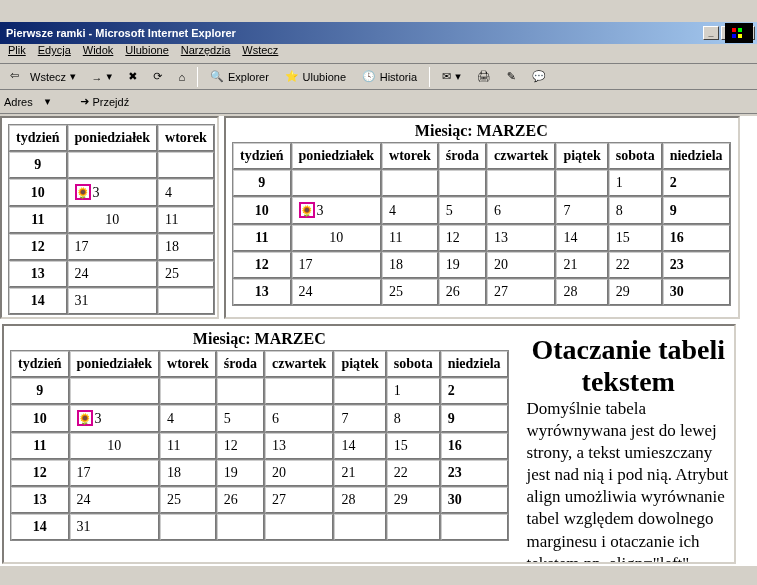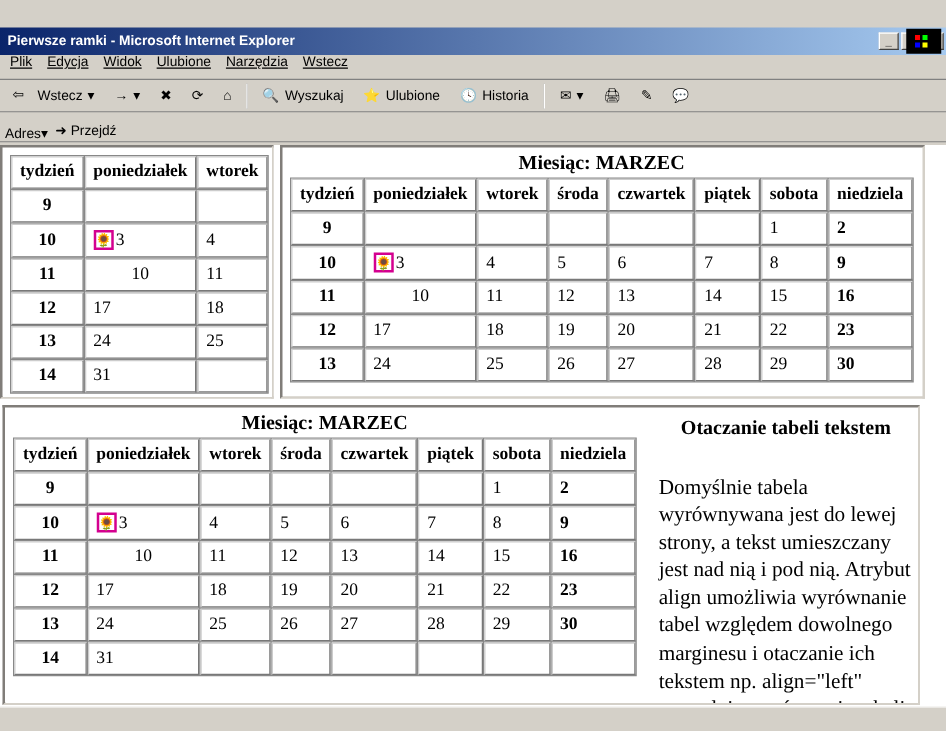--- a/index.html
+++ b/index.html
@@ -7,41 +7,41 @@
 .titlebar { background: linear-gradient(to right, #0a246a, #a6caf0); color: white; height: 22px; display: flex; align-items: center; padding: 0 2px; font-weight: bold; font-size: 11px; margin-top: 22px; }
 .titlebar .title { flex: 1; padding-left: 4px; }
 .titlebar .btns { display: flex; gap: 2px; }
 .titlebar .btn { width: 16px; height: 14px; background: #d4d0c8; border: 1px solid #fff; border-right-color: #404040; border-bottom-color: #404040; display: flex; align-items: center; justify-content: center; font-size: 9px; cursor: pointer; color: black; }
 .menubar { background: #d4d0c8; height: 20px; display: flex; padding: 0 8px; gap: 12px; border-bottom: 1px solid #808080; }
 .menubar span { cursor: pointer; text-decoration: underline; }
 .toolbar { background: #d4d0c8; height: 26px; display: flex; align-items: center; padding: 0 4px; gap: 4px; border-bottom: 1px solid #808080; }
 .toolbar .sep { width: 1px; height: 20px; background: #808080; margin: 0 2px; border-right: 1px solid #fff; }
 .toolbar .tbtn { padding: 2px 6px; display: flex; align-items: center; gap: 4px; cursor: pointer; }
 .toolbar .tbtn .ico { width: 16px; height: 16px; display: inline-block; }
-.addrbar { background: #d4d0c8; height: 24px; display: flex; align-items: flex-end; padding: 0 4px; gap: 0; border-bottom: 1px solid #808080; }
+.addrbar { background: #d4d0c8; height: 24px; display: flex; align-items: center; padding: 0 4px; gap: 12px; border-bottom: 1px solid #808080; }
 .addrbar input { flex: 1; height: 18px; border: 1px inset #fff; padding: 0 4px 0 20px; font-family: inherit; font-size: 11px; }
 .addrbar .go { padding: 2px 6px; cursor: pointer; display: flex; align-items: center; gap: 3px; }
 .navbar { background: #d4d0c8; height: 24px; display: flex; align-items: center; padding: 0 4px; border-bottom: 1px solid #404040; }
 .navbar .nav { padding: 2px 4px; display: flex; align-items: center; gap: 4px; }
 .frameset { position: absolute; top: 116px; left: 0; right: 0; bottom: 20px; background: white; }
 .frame { position: absolute; border: 2px inset #d4d0c8; overflow: auto; background: white; }
 .fr1 { left: 0; top: 0; width: 219px; height: 203px; }
 .fr2 { left: 224px; top: 0; width: 516px; height: 203px; }
 .fr3 { left: 2px; top: 208px; width: 734px; height: 240px; }
 .content { padding: 4px; font-family: "Times New Roman", serif; font-size: 15px; }
 .month { text-align: center; font-weight: bold; font-size: 16px; margin: 0 0; }
 table.cal { border-collapse: separate; border-spacing: 1px; background: #888; margin: 2px; }
 table.cal th, table.cal td { background: white; border: 1px outset #ccc; padding: 4px 6px; font-size: 14px; }
 table.cal th { font-weight: bold; text-align: center; }
 table.cal td { text-align: left; }
 table.cal th.tw, table.cal td.tw { text-align: center; font-weight: bold; }
 table.cal .b { font-weight: bold; }
 .flower { display: inline-block; width: 16px; height: 16px; border: 2px solid #d4008f; text-align: center; line-height: 14px; font-size: 11px; margin-right: 2px; }
 .wrap { display: flex; gap: 16px; }
-.rtext h1 { font-family: "Times New Roman", serif; font-size: 16px; font-weight: bold; margin: 4px 0 27px; text-align: center; }
+.rtext h1 { font-family: "Times New Roman", serif; font-size: 28px; font-weight: bold; margin: 4px 0 0; text-align: center; }
 .rtext p { font-family: "Times New Roman", serif; font-size: 17px; line-height: 1.3; margin: 0; }
 .statusbar { position: absolute; bottom: 0; left: 0; right: 0; height: 20px; background: #d4d0c8; border-top: 1px solid #fff; display: flex; align-items: center; padding: 0 4px; font-size: 11px; }
 .msnico { position: absolute; right: 4px; top: 23px; width: 28px; height: 20px; background: #000; display: flex; align-items: center; justify-content: center; }
 </style>
 </head>
 <body>
 
 <div class="titlebar">
   <span class="title">Pierwsze ramki - Microsoft Internet Explorer</span>
   <div class="btns">
@@ -76,21 +76,21 @@
     </div>
   <div class="tbtn">
       <span>⟳</span>
     </div>
   <div class="tbtn">
       <span>⌂</span>
     </div>
   <div class="sep"></div>
   <div class="tbtn">
       <span>🔍</span>
-      <span>Wyszukaj</span>
+      <span>Explorer</span>
     </div>
   <div class="tbtn">
       <span>⭐</span>
       <span>Ulubione</span>
     </div>
   <div class="tbtn">
       <span>🕓</span>
       <span>Historia</span>
     </div>
   <div class="sep"></div>

